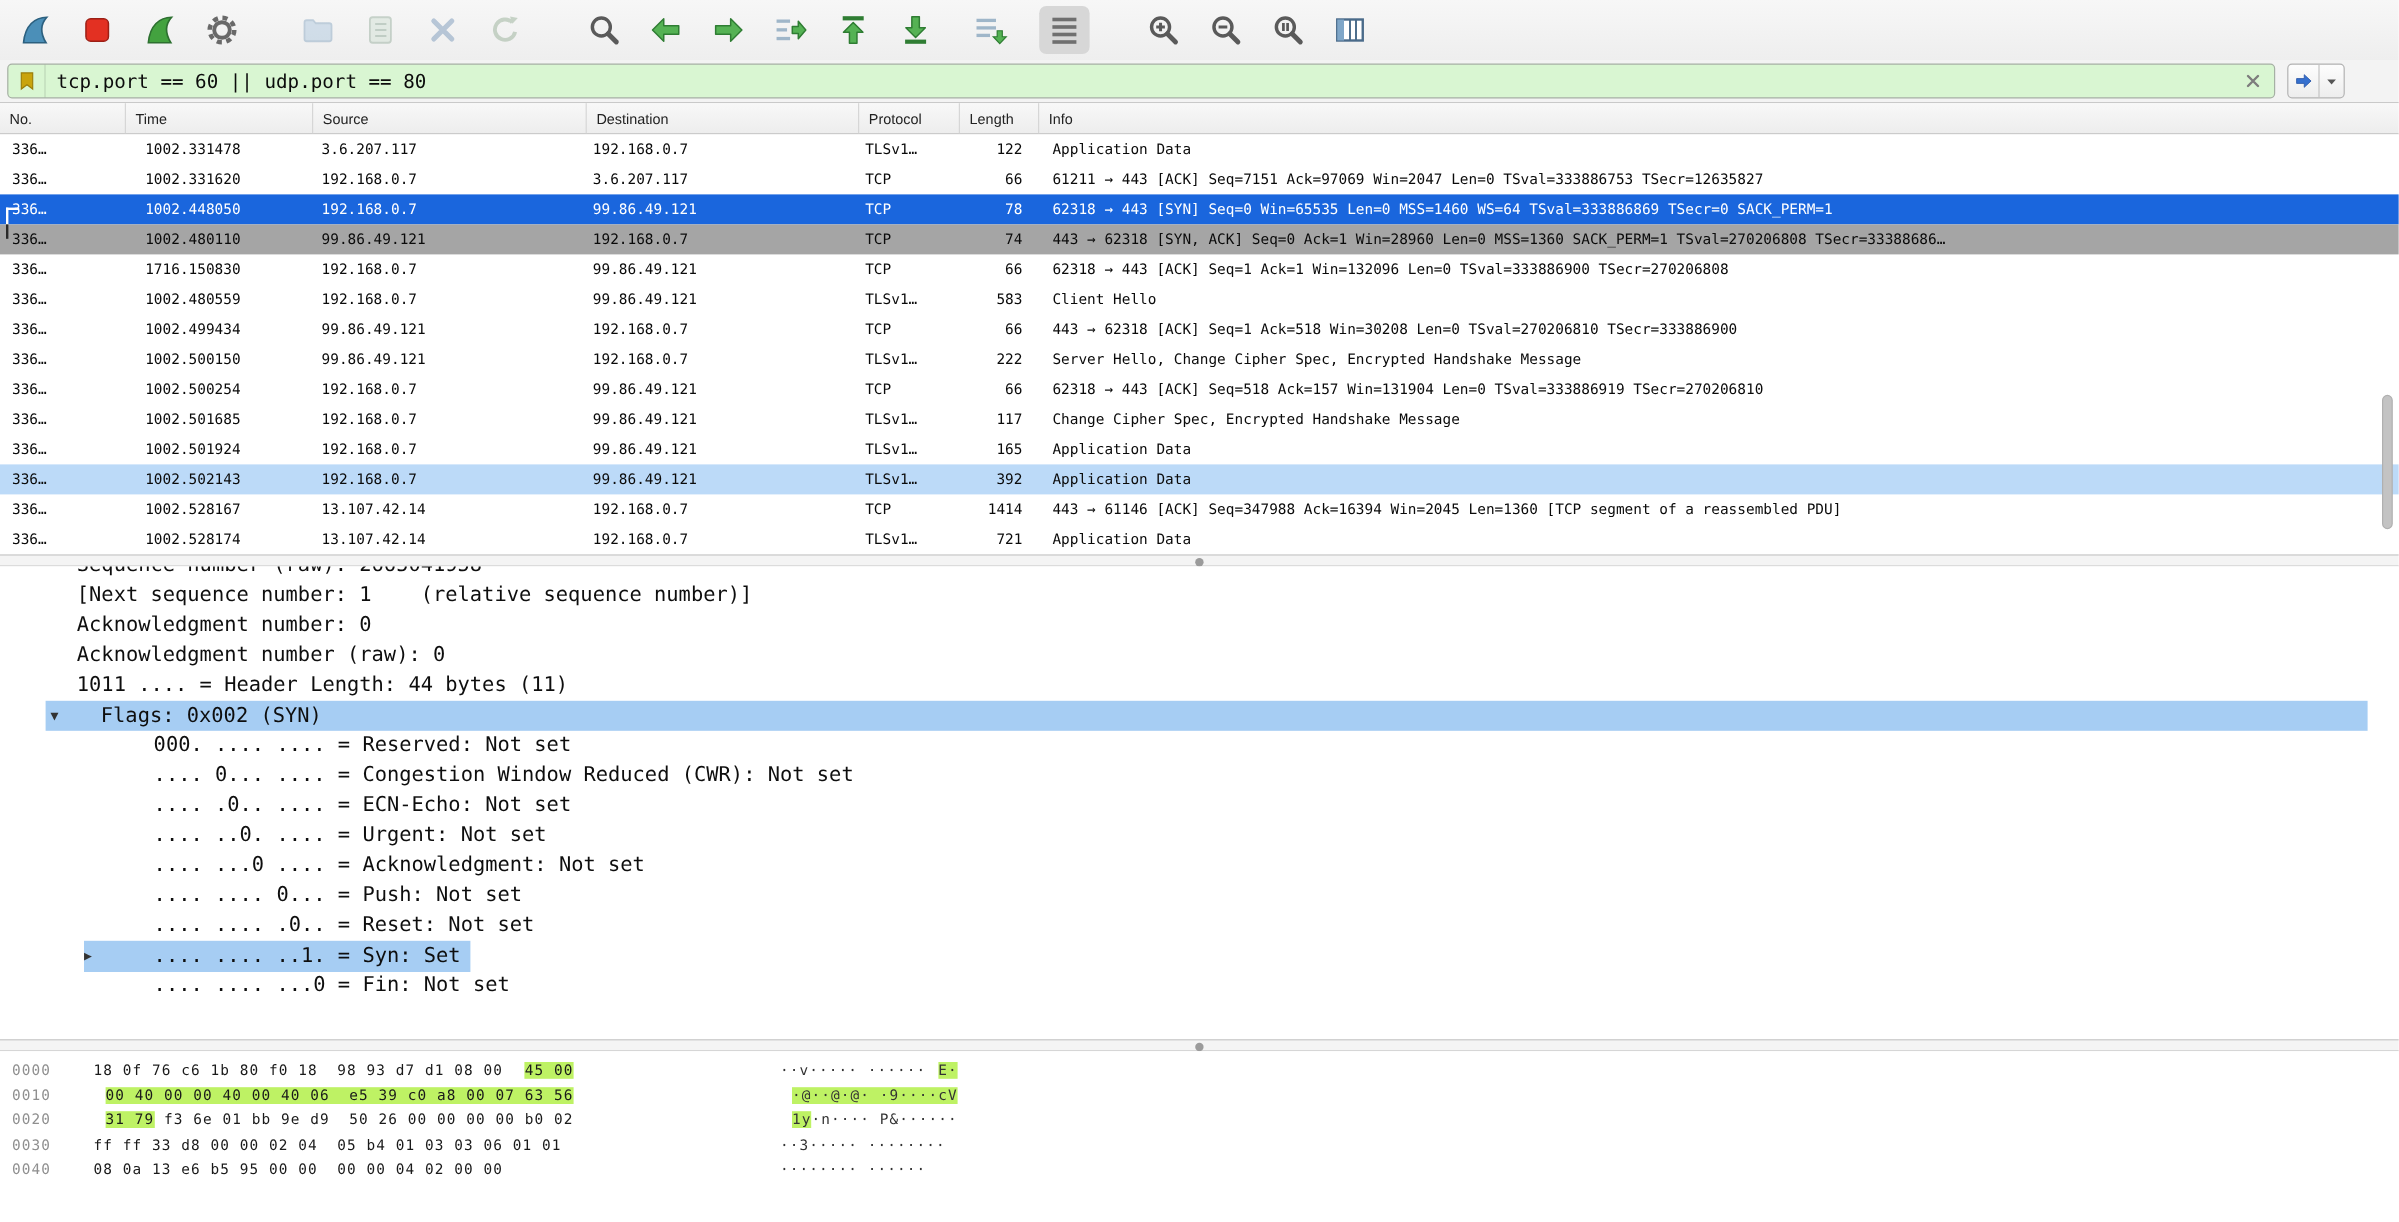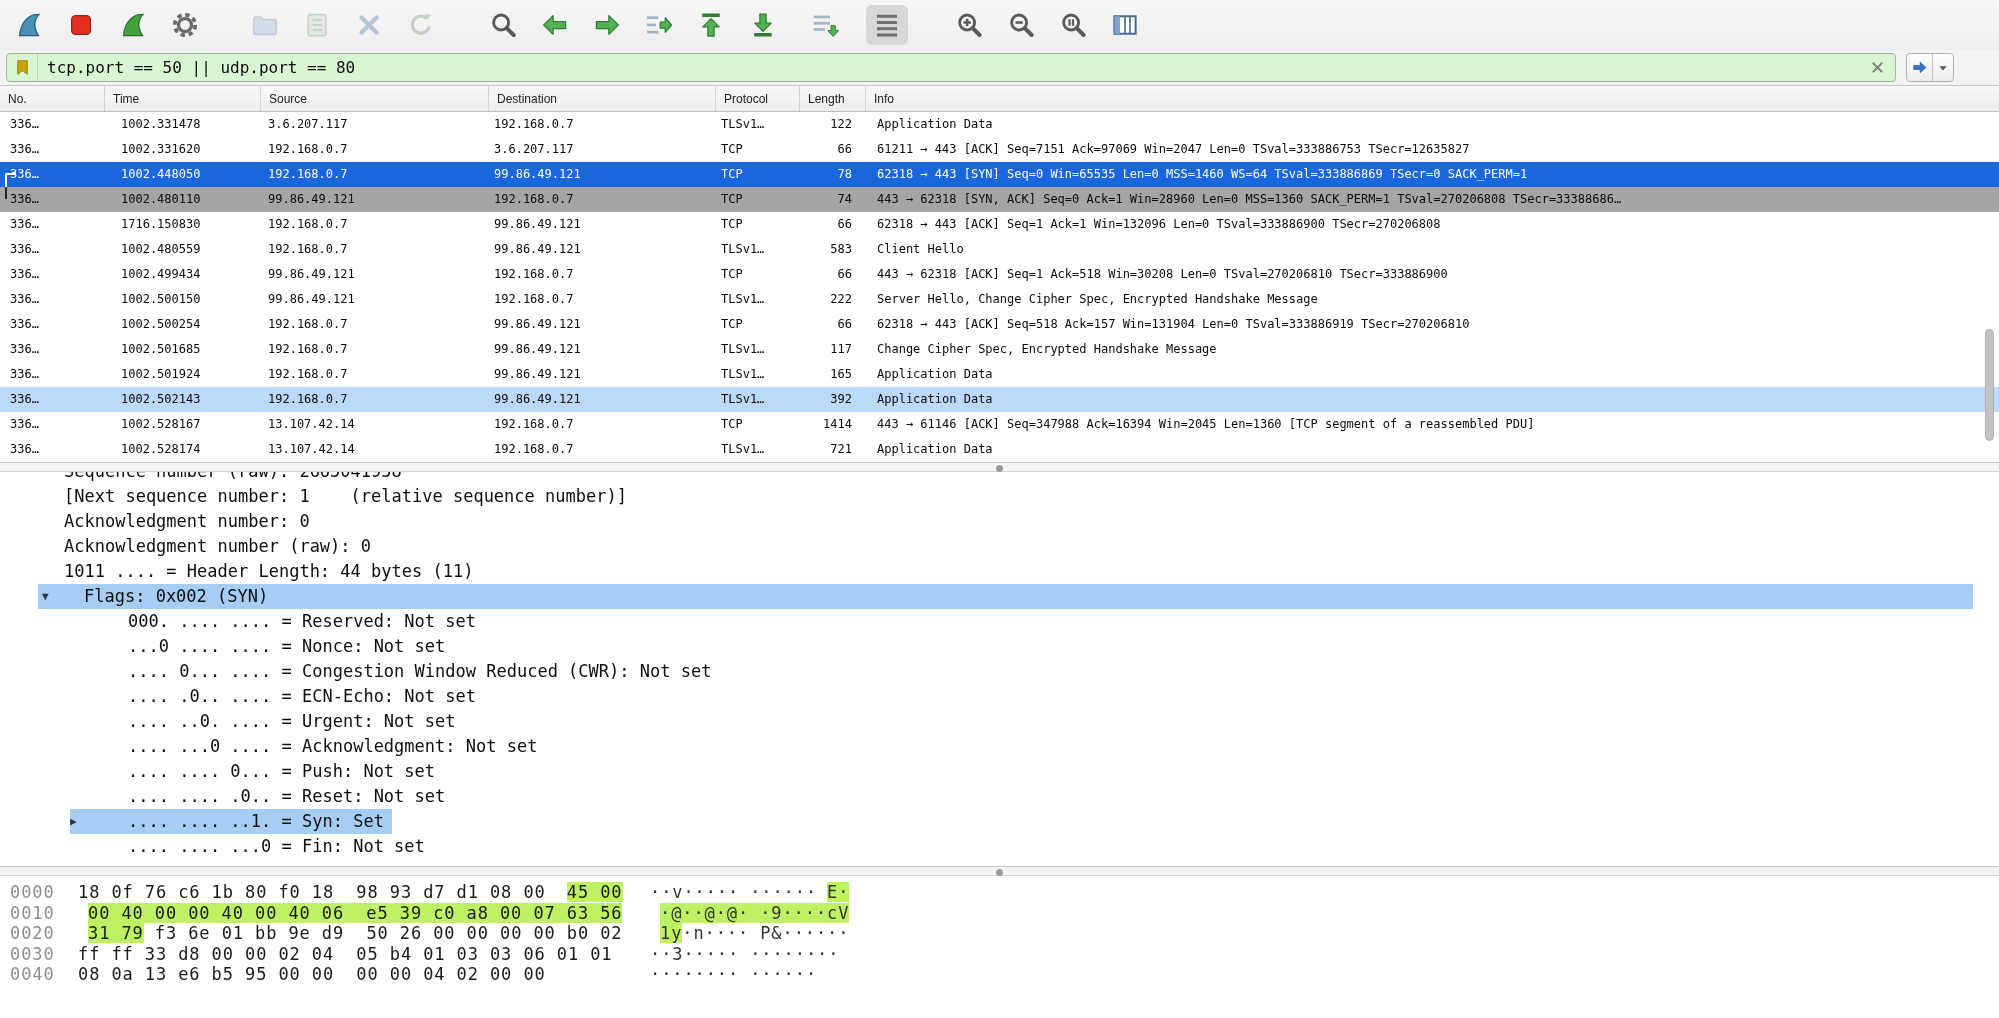--- a/index.html
+++ b/index.html
@@ -76,21 +76,21 @@
   .details{position:absolute;left:0;top:472px;width:1999px;height:394px;background:#fff;overflow:hidden;
     font-family:"DejaVu Sans Mono",monospace;font-size:17px;color:#0e0e0e;}
   .drow{position:relative;height:25px;line-height:25px;white-space:pre;}
   .drow.clipped{margin-top:-13px;}
   .drow.hl-full::before{content:"";position:absolute;left:38px;right:26px;top:0;bottom:0;background:#a6cdf3;}
   .dinner{position:relative;display:inline-block;}
   .hl-text{background:#a6cdf3;padding-right:8px;}
   .tri{display:inline-block;font-size:11px;color:#333;vertical-align:2px;}
   
   .hexpane{position:absolute;left:0;top:876px;width:1999px;height:142px;background:#fff;padding-top:6px;box-sizing:border-box;
-    font-family:"DejaVu Sans Mono",monospace;font-size:17px;}
+    font-family:"DejaVu Sans Mono",monospace;font-size:12px;}
   .hrow{position:relative;height:20.5px;line-height:20.5px;white-space:pre;}
   .hoff{position:absolute;left:10px;color:#8f8f8f;letter-spacing:.9px;}
   .hbytes{position:absolute;left:78px;color:#1a1a1a;letter-spacing:.9px;}
   .hascii{position:absolute;left:650px;color:#333;letter-spacing:.9px;}
   .hl{background:#bef264;margin-left:10px;}
 </style>
 </head>
 <body>
 
 <div class="toolbar">
@@ -225,21 +225,21 @@
 </div>
 
 <div class="filterbar">
   <div class="filter-field">
     <div class="bookmark-seg">
       <svg width="19" height="19" viewBox="0 0 24 24">
           <path d="M6 3.5 h12 v17 l-6 -4.5 -6 4.5 z" fill="#c9a40d" stroke="#9a7d08" stroke-width="1.2"></path>
         </svg>
     </div>
     <div class="filter-text-seg">
-      <span class="filter-text">tcp.port == 50 || udp.port == 80</span>
+      <span class="filter-text">tcp.port == 60 || udp.port == 80</span>
     </div>
     <div class="clear-seg">
       <svg width="15" height="15" viewBox="0 0 18 18">
           <path d="M4 4 L14 14 M14 4 L4 14" stroke="#7d7d7d" stroke-width="2.4" stroke-linecap="round"></path>
         </svg>
     </div>
   </div>
   <div class="apply-group">
     <div class="apply-seg">
       <svg width="17" height="17" viewBox="0 0 24 24">
@@ -397,21 +397,20 @@
 <div class="divider div1"></div>
 <div class="details">
   <div>
       <div class="drow clipped"><span class="dinner" style="margin-left: 64px;"><span>Sequence number (raw): 2665041958</span></span></div>
       <div class="drow"><span class="dinner" style="margin-left: 64px;"><span>[Next sequence number: 1    (relative sequence number)]</span></span></div>
       <div class="drow"><span class="dinner" style="margin-left: 64px;"><span>Acknowledgment number: 0</span></span></div>
       <div class="drow"><span class="dinner" style="margin-left: 64px;"><span>Acknowledgment number (raw): 0</span></span></div>
       <div class="drow"><span class="dinner" style="margin-left: 64px;"><span>1011 .... = Header Length: 44 bytes (11)</span></span></div>
       <div class="drow hl-full"><span class="dinner" style="margin-left: 42px;"><span class="tri" style="width: 42px;">▼</span><span>Flags: 0x002 (SYN)</span></span></div>
       <div class="drow"><span class="dinner" style="margin-left: 128px;"><span>000. .... .... = Reserved: Not set</span></span></div>
-      <div class="drow"><span class="dinner" style="margin-left: 128px;"><span>...0 .... .... = Nonce: Not set</span></span></div>
       <div class="drow"><span class="dinner" style="margin-left: 128px;"><span>.... 0... .... = Congestion Window Reduced (CWR): Not set</span></span></div>
       <div class="drow"><span class="dinner" style="margin-left: 128px;"><span>.... .0.. .... = ECN-Echo: Not set</span></span></div>
       <div class="drow"><span class="dinner" style="margin-left: 128px;"><span>.... ..0. .... = Urgent: Not set</span></span></div>
       <div class="drow"><span class="dinner" style="margin-left: 128px;"><span>.... ...0 .... = Acknowledgment: Not set</span></span></div>
       <div class="drow"><span class="dinner" style="margin-left: 128px;"><span>.... .... 0... = Push: Not set</span></span></div>
       <div class="drow"><span class="dinner" style="margin-left: 128px;"><span>.... .... .0.. = Reset: Not set</span></span></div>
       <div class="drow"><span class="dinner hl-text" style="margin-left: 70px;"><span class="tri" style="width: 58px;">▶</span><span>.... .... ..1. = Syn: Set</span></span></div>
       <div class="drow"><span class="dinner" style="margin-left: 128px;"><span>.... .... ...0 = Fin: Not set</span></span></div>
     </div>
 </div>

